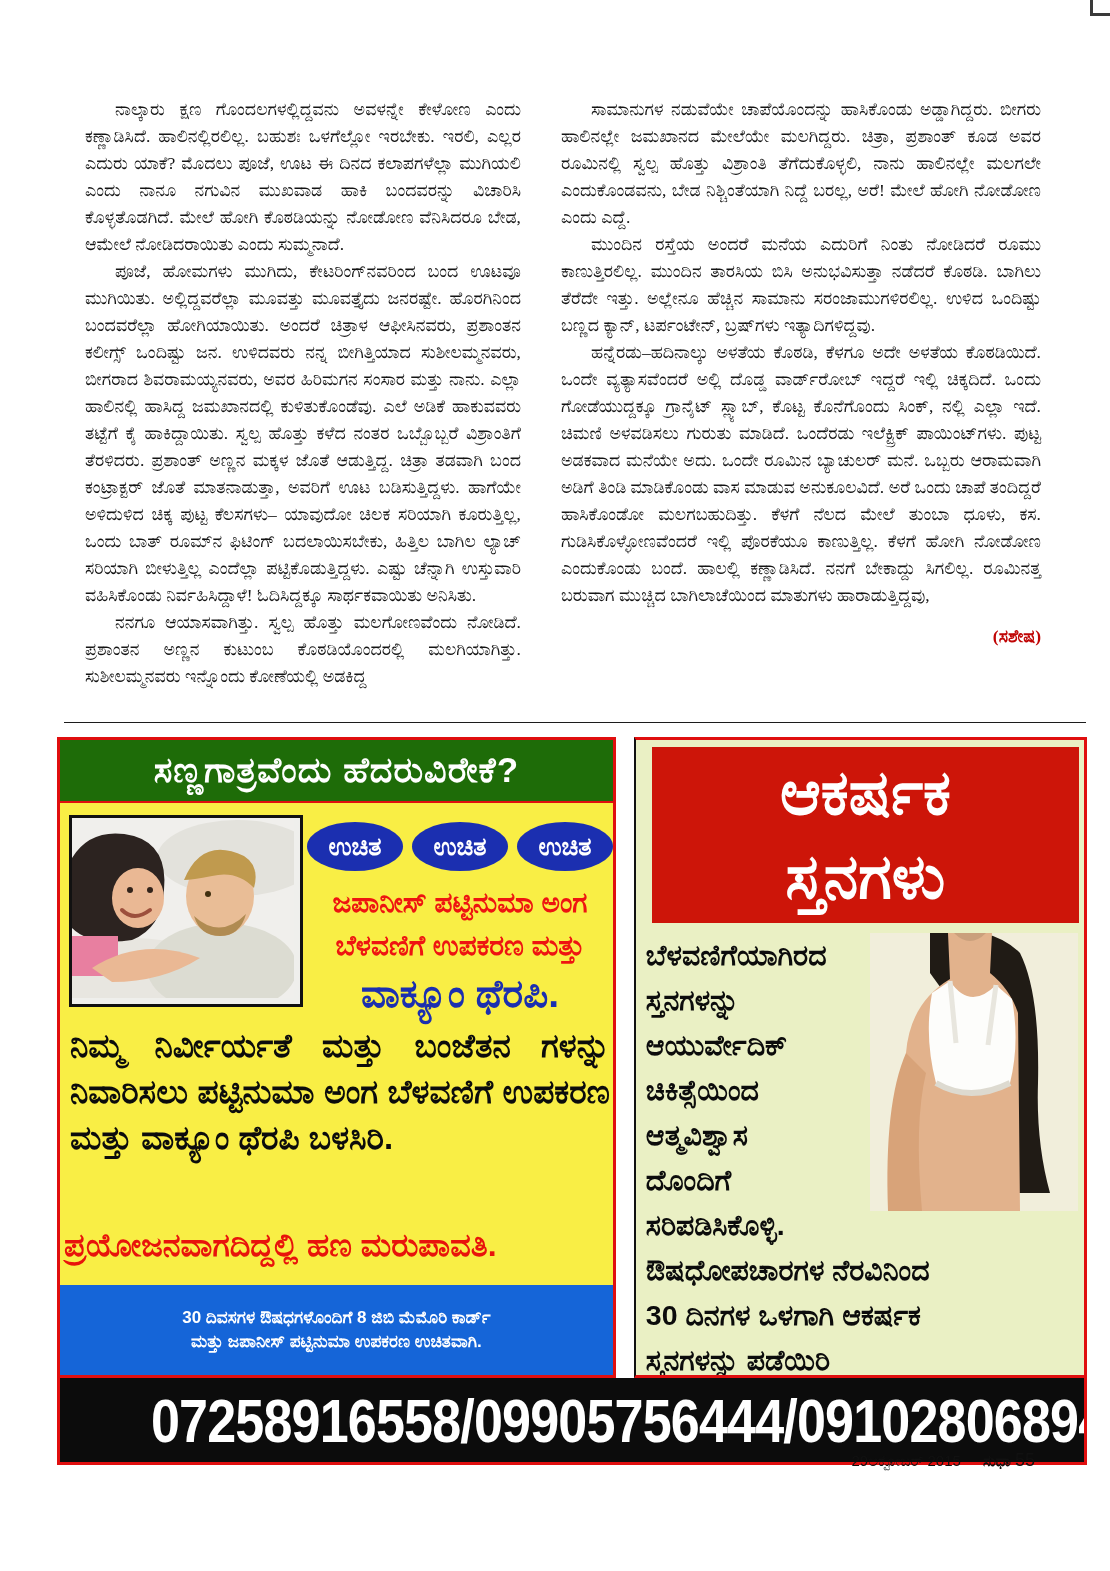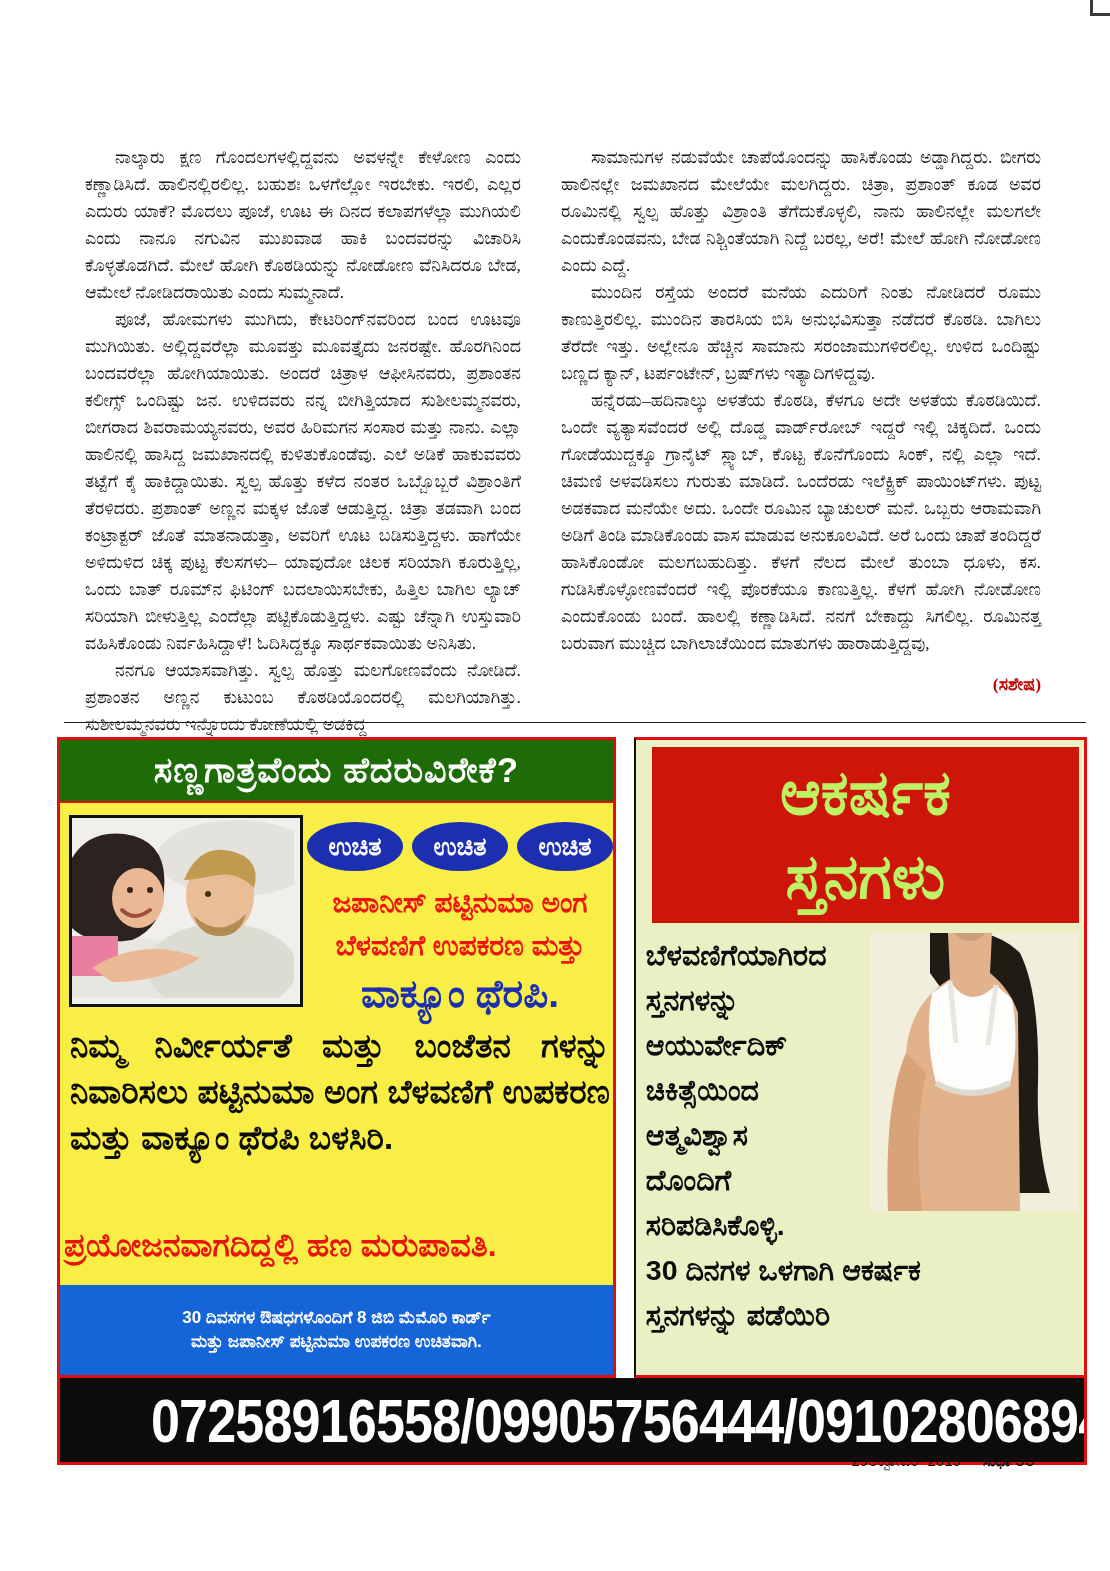--- a/index.html
+++ b/index.html
@@ -2,21 +2,21 @@
 <html><head>
 <meta charset="utf-8">
 <style>
   html,body{margin:0;padding:0;background:#ffffff;}
   .page{position:relative;width:1110px;height:1571px;background:#ffffff;overflow:hidden;
         font-family:"Liberation Serif","DejaVu Serif",serif;}
   
   .corner-mark{position:absolute;top:0;right:0;width:17px;height:13px;
                border-left:3px solid #3a3a3a;border-bottom:3px solid #3a3a3a;}
   
-  .article{position:absolute;top:96px;left:85px;width:956px;display:flex;gap:40px;margin-top:48px;}
+  .article{position:absolute;top:96px;left:85px;width:956px;display:flex;gap:40px;}
   .col{font-size:17.5px;line-height:27px;color:#141414;text-align:justify;}
   .col-left{width:436px;}
   .col-right{width:480px;}
   .col p{margin:0;text-indent:30px;}
   .continuation{color:#c00505;font-weight:bold;text-align:right;text-indent:0 !important;
                 margin-top:14px !important;}
   .article-divider{position:absolute;top:722px;left:64px;width:1022px;height:0;
                    border-top:1.6px solid #1c1c1c;}
   
   .ads{position:absolute;top:737px;left:57px;width:1030px;
@@ -46,21 +46,21 @@
   .refund{position:absolute;left:4px;top:487px;width:552px;color:#e8130b;
           font-weight:bold;font-size:32px;white-space:nowrap;}
   .offer-band{position:absolute;left:0;bottom:0;width:100%;height:90px;background:#1565d8;
               display:flex;flex-direction:column;align-items:center;justify-content:center;
               gap:4px;border-top:2px solid #f9ee45;}
   .offer-band div{color:#ffffff;font-weight:bold;font-size:17px;white-space:nowrap;}
   .ad-right{width:459px;height:641px;border:3px solid #e00f0f;border-left:2px solid #111;
             background:#eaf0c4;box-sizing:border-box;position:relative;overflow:hidden;}
   .ad-right-header{margin:7px 5px 0 16px;height:176px;background:#cd1509;
                    display:flex;flex-direction:column;align-items:center;justify-content:center;}
-  .ad-right-header div{color:#bef264;font-weight:bold;font-size:62px;line-height:84px;
+  .ad-right-header div{color:#ffffff;font-weight:bold;font-size:62px;line-height:84px;
                        white-space:nowrap;}
   .ad-right-body{position:relative;padding:10px 6px 0 10px;color:#0c0c0c;
                  font-weight:bold;font-size:28.5px;line-height:45px;}
   .model-photo{float:right;width:208px;height:278px;margin:0 0 6px 6px;}
   
   .phone-band{width:1030px;height:87px;background:#0c0c0c;border:3px solid #e00f0f;
               border-top:none;box-sizing:border-box;display:flex;align-items:center;
               justify-content:flex-start;overflow:hidden;}
   .phone-band span{color:#fff;font-weight:bold;font-size:62px;letter-spacing:-1px;
                    transform:scaleX(0.84);transform-origin:center;white-space:nowrap;
@@ -165,20 +165,21 @@
               <path d="M66 150 Q100 170 140 150" stroke="#dddad0" stroke-width="6" fill="none"></path>
 
               <path d="M84 0 Q100 16 116 0 Z" fill="#caa07c"></path>
             </svg>
           </div>
           <div>ಬೆಳವಣಿಗೆಯಾಗಿರದ</div>
           <div>ಸ್ತನಗಳನ್ನು</div>
           <div>ಆಯುರ್ವೇದಿಕ್</div>
           <div>ಚಿಕಿತ್ಸೆಯಿಂದ ಆತ್ಮವಿಶ್ವಾಸ</div>
           <div>ದೊಂದಿಗೆ ಸರಿಪಡಿಸಿಕೊಳ್ಳಿ.</div>
+          <div>ಔಷಧೋಪಚಾರಗಳ ನೆರವಿನಿಂದ</div>
           <div>30 ದಿನಗಳ ಒಳಗಾಗಿ ಆಕರ್ಷಕ</div>
           <div>ಸ್ತನಗಳನ್ನು ಪಡೆಯಿರಿ</div>
         </div>
       </div>
     </div>
 
     <div class="phone-band">
       <span>07258916558/09905756444/09102806894</span>
     </div>
   </div>

